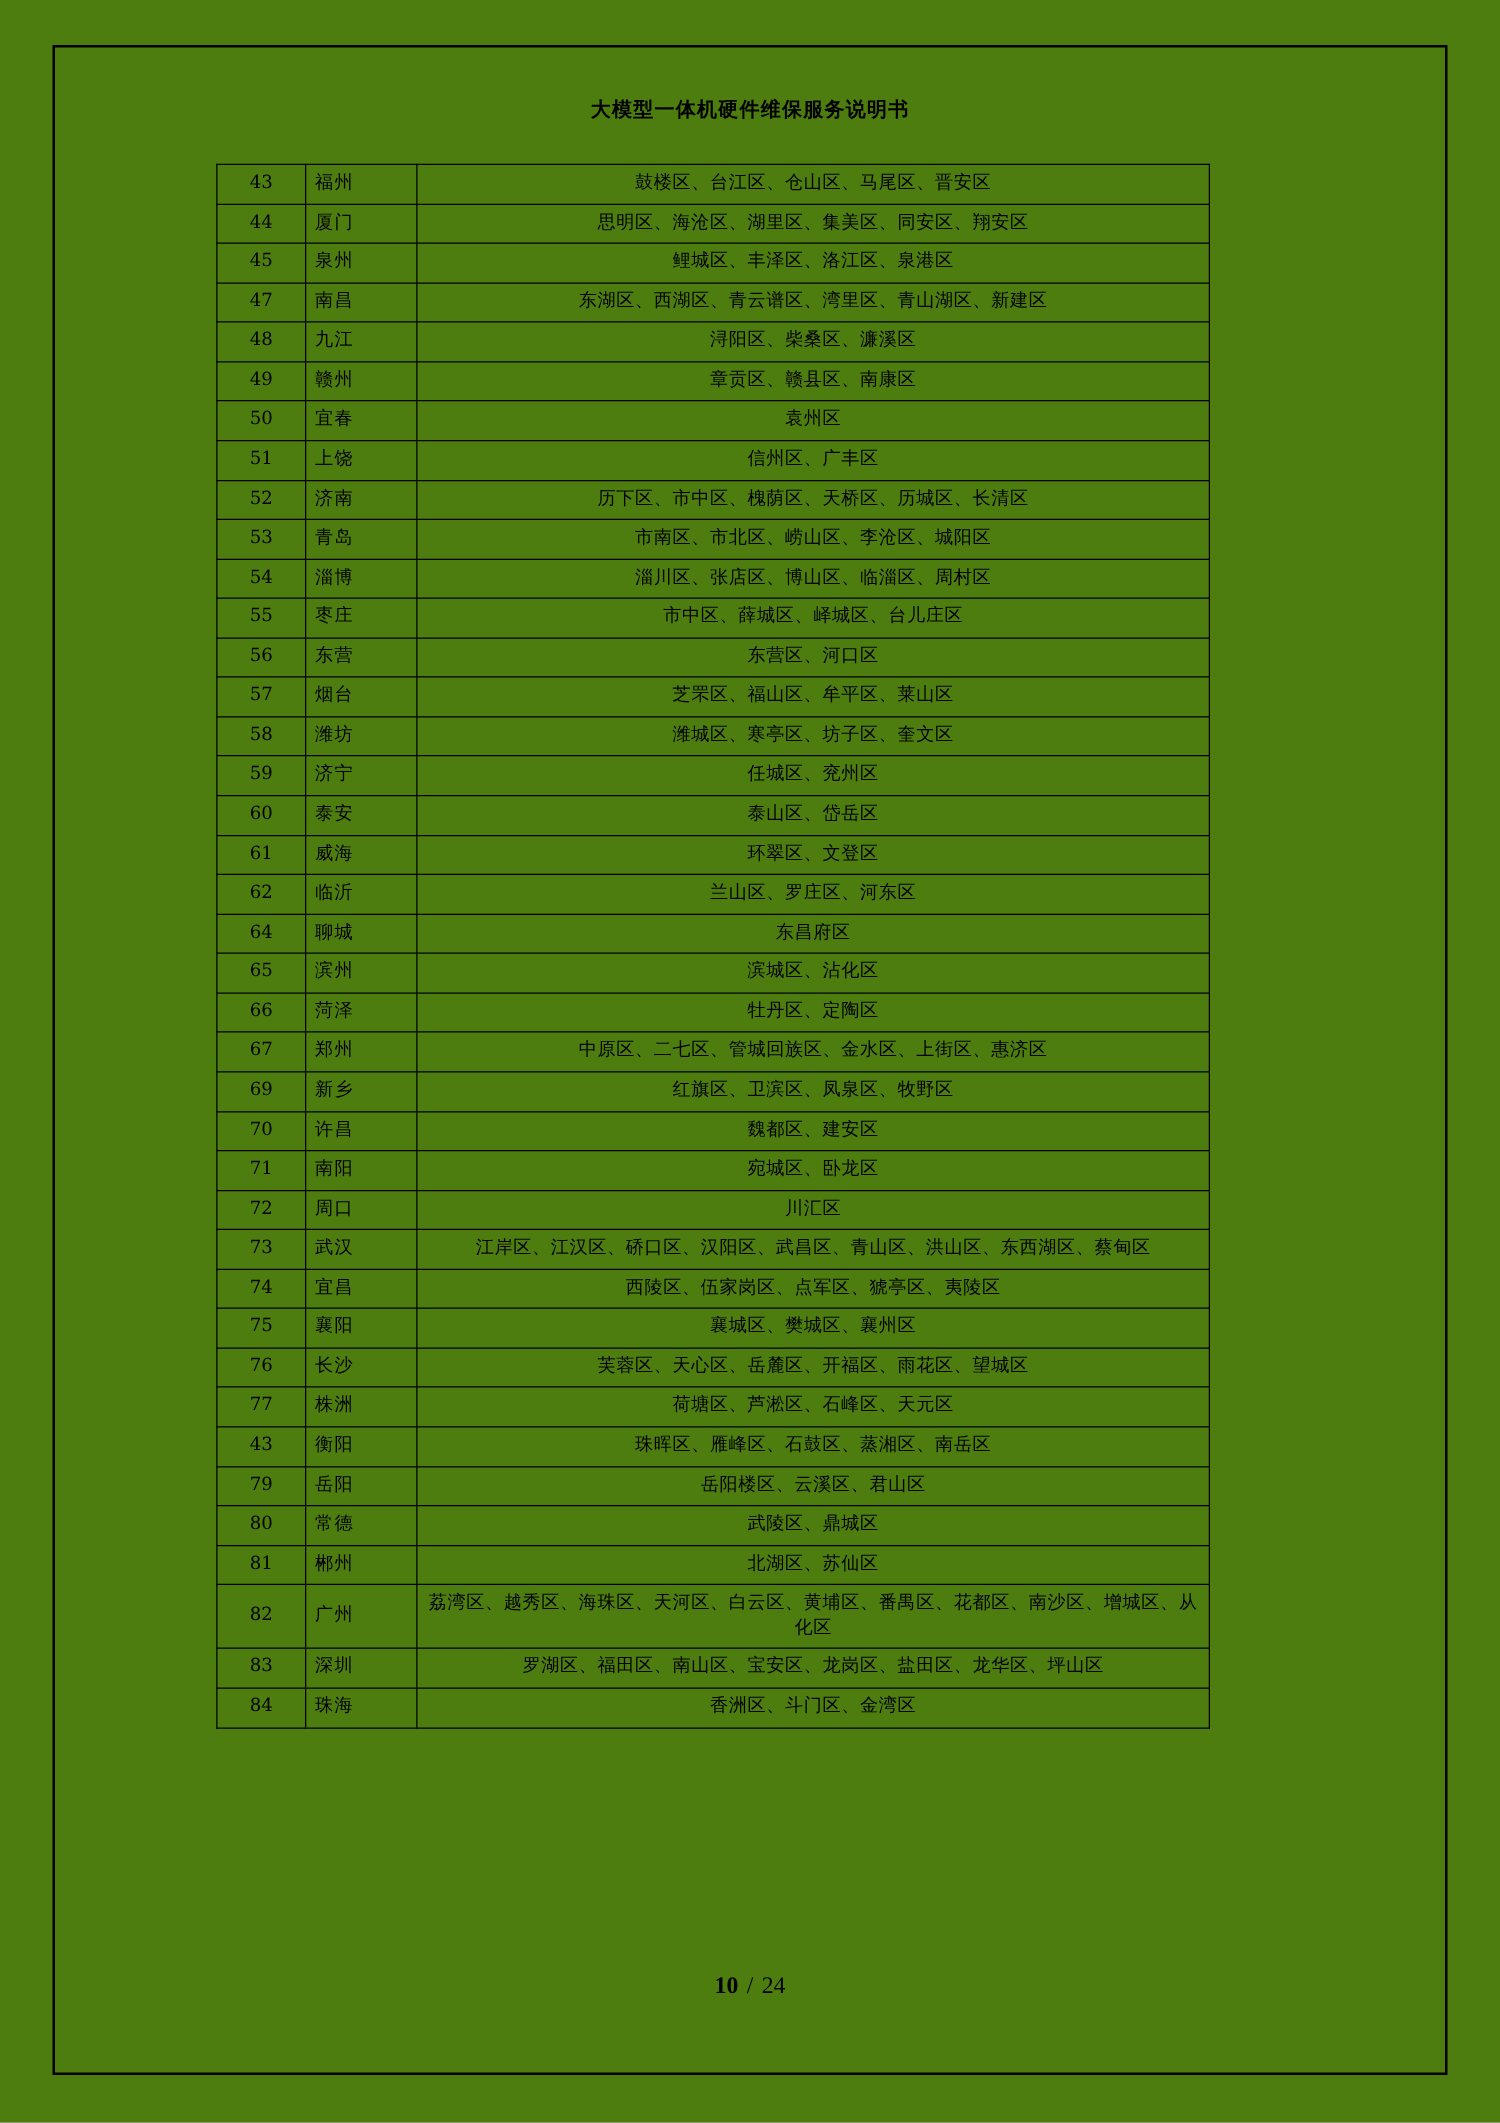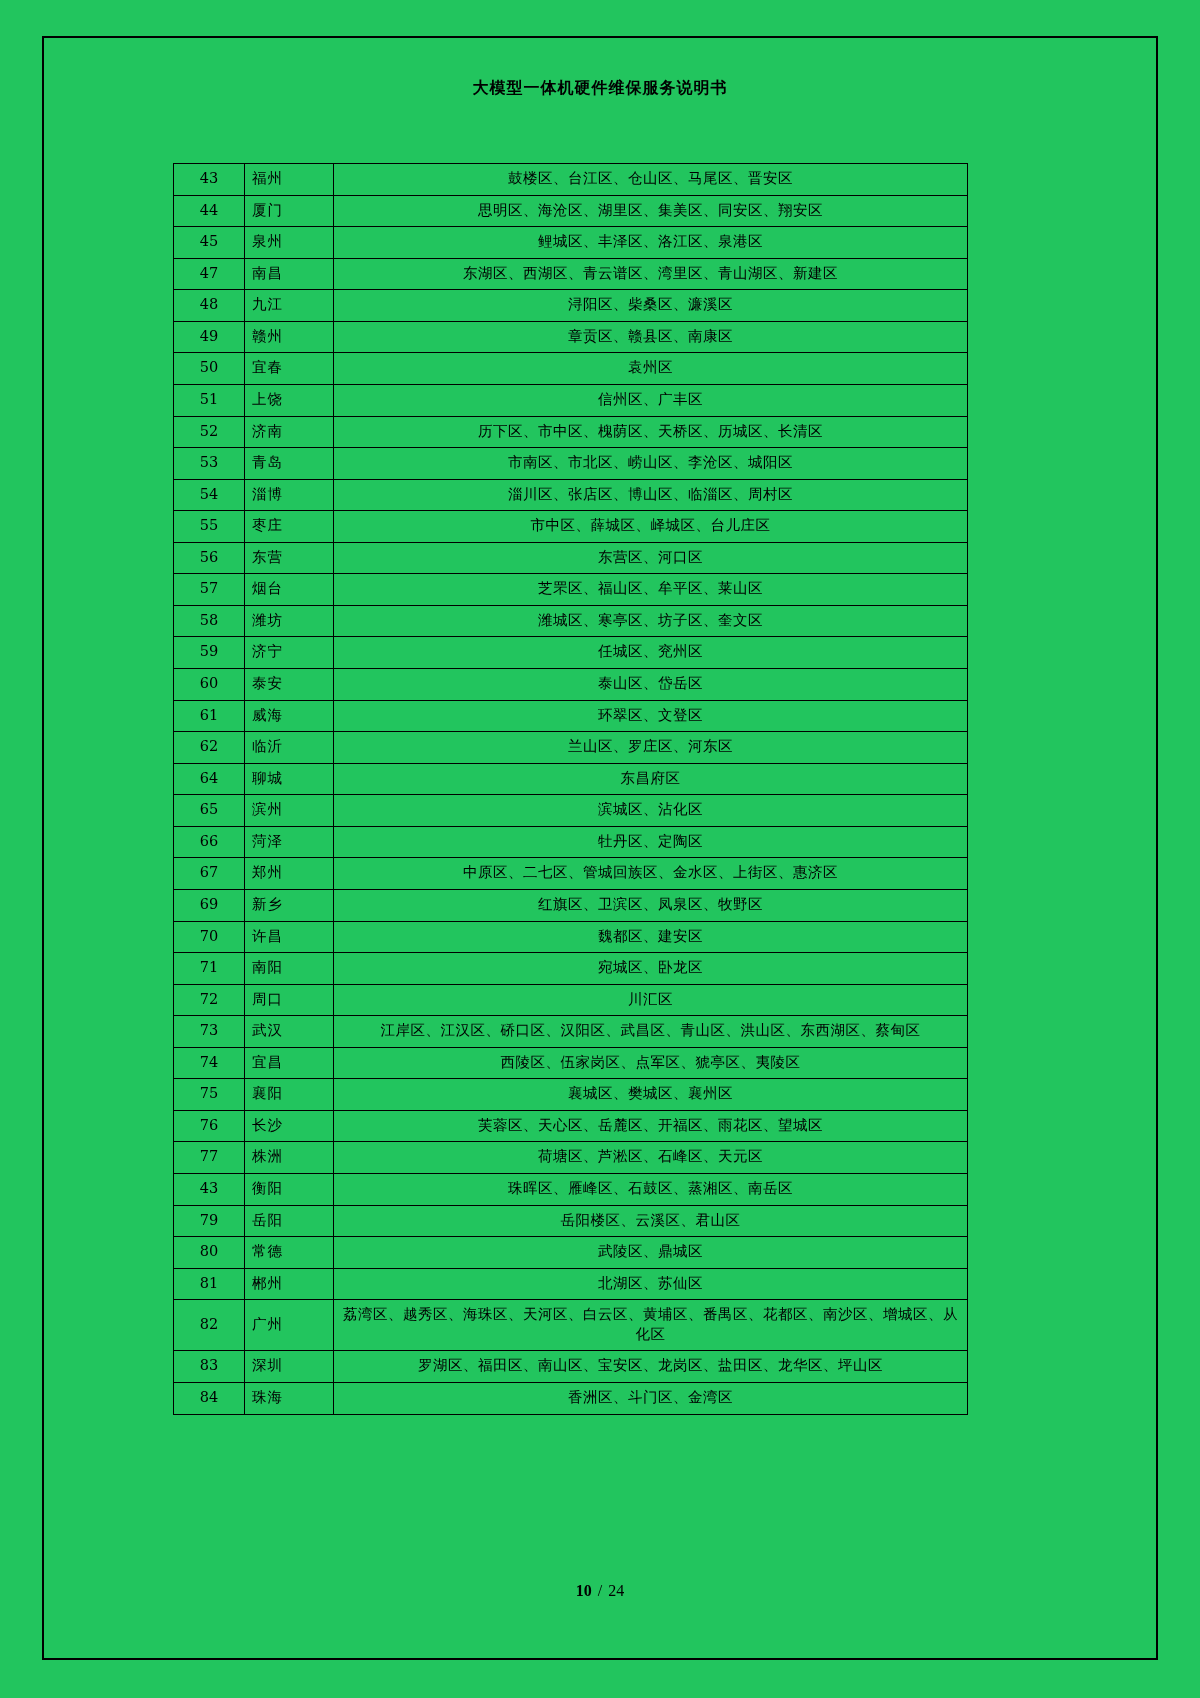--- a/index.html
+++ b/index.html
@@ -7,21 +7,21 @@
     padding: 0;
     background: #b8b8b8;
   }
   body {
     font-family: "Liberation Serif", "DejaVu Serif", serif;
   }
   .page {
     position: relative;
     width: 1200px;
     height: 1698px;
-    background: #22c55e;
+    background: #4d7c0f;
     margin: 0 auto;
     box-sizing: border-box;
   }
   .page-border {
     position: absolute;
     left: 42px;
     top: 36px;
     right: 42px;
     bottom: 38px;
     border: 2px solid #000;
@@ -37,21 +37,20 @@
     font-weight: bold;
     letter-spacing: 1px;
     color: #000;
     font-family: "DejaVu Serif", "Liberation Serif", serif;
   }
   .content {
     position: absolute;
     left: 173px;
     top: 131px;
     width: 956px;
-    margin-top: 32px;
   }
   table.district-table {
     border-collapse: collapse;
     width: 795px;
     table-layout: fixed;
   }
   table.district-table td {
     border: 1px solid #000;
     padding: 5px 7px 6px 7px;
     font-size: 14.5px;
@@ -74,21 +73,21 @@
   td.col-dist {
     text-align: center;
     letter-spacing: 0.5px;
   }
   .footer {
     position: absolute;
     bottom: 98px;
     left: 0;
     right: 0;
     text-align: center;
-    font-size: 16px;
+    font-size: 19px;
     color: #000;
     font-family: "Liberation Serif", serif;
   }
   .footer .pg-cur {
     font-weight: bold;
   }
   .footer .pg-sep {
     padding: 0 2px;
   }
 </style>

